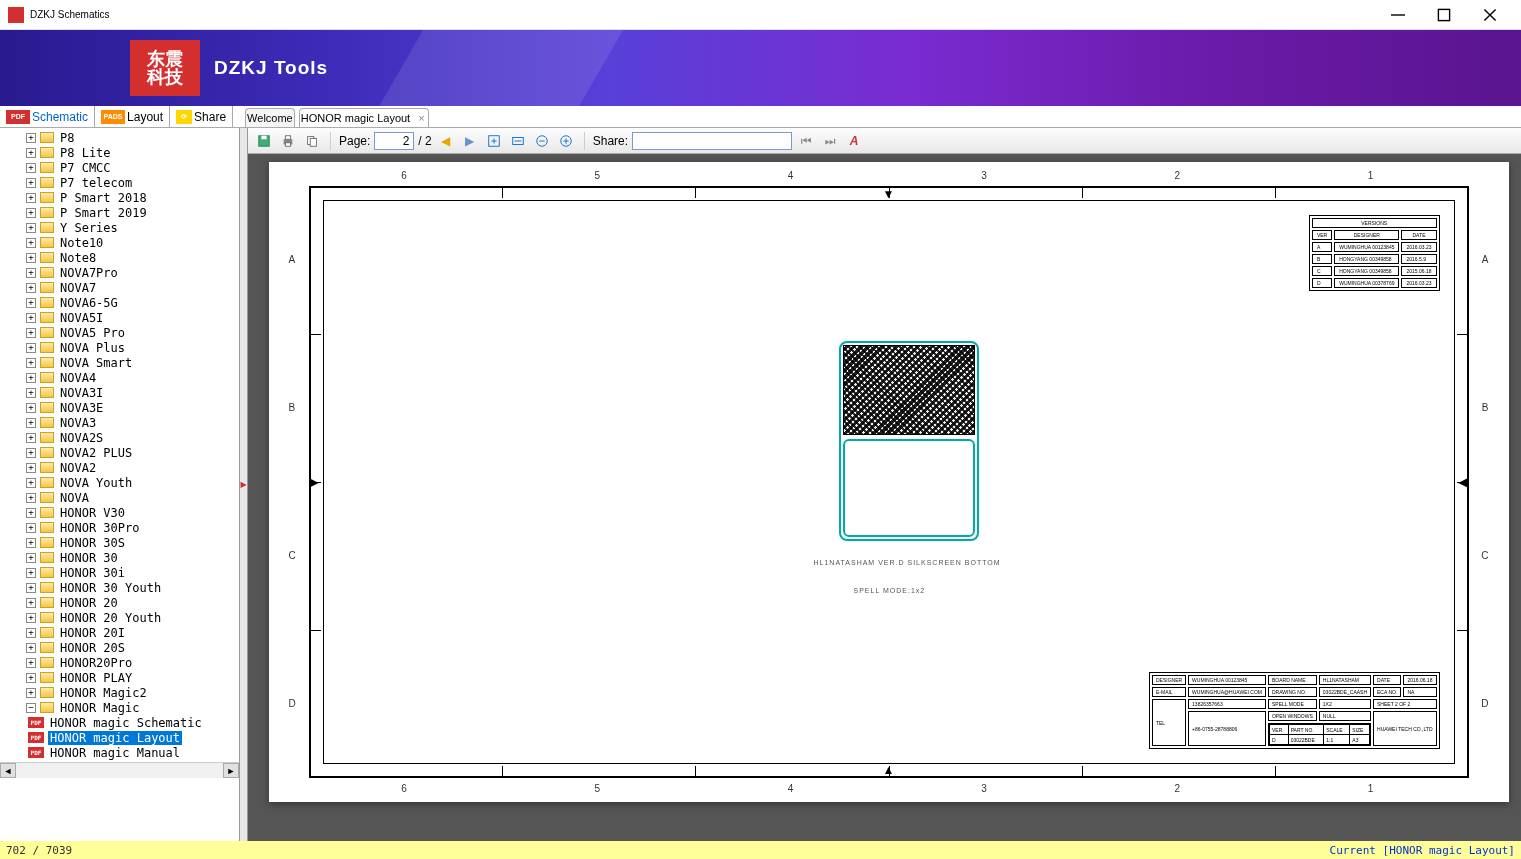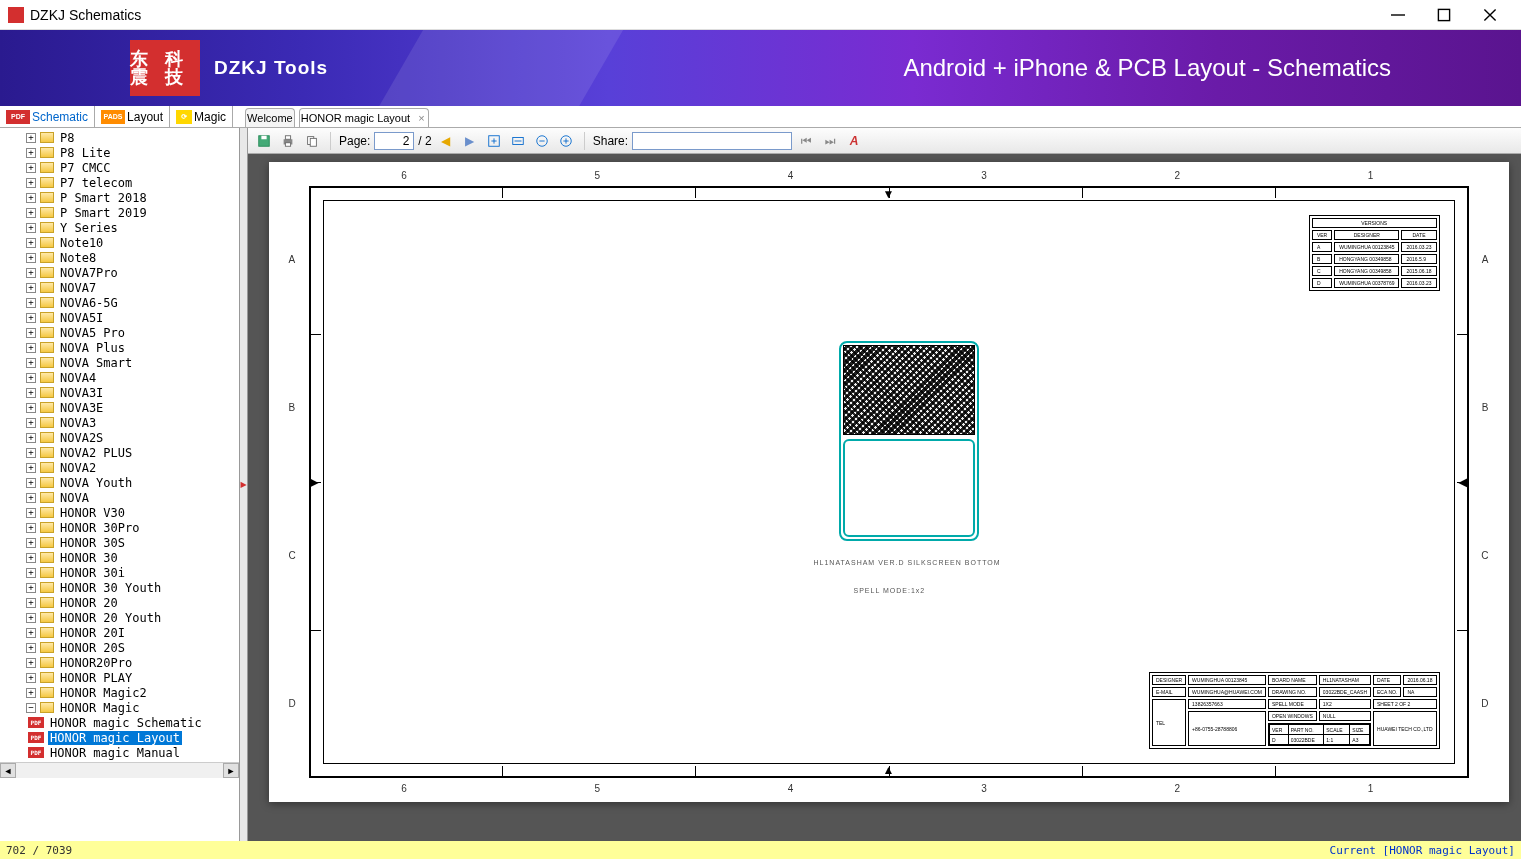--- a/index.html
+++ b/index.html
@@ -1,25 +1,25 @@
 <!DOCTYPE html>
 <html><head>
 <meta charset="utf-8">
 <style>
 * { margin: 0; padding: 0; box-sizing: border-box; }
 body { font-family: "Segoe UI", Tahoma, sans-serif; font-size: 12px; overflow: hidden; background: #f0f0f0; }
 .titlebar { height: 30px; background: #fff; display: flex; align-items: center; padding: 0 8px; border-bottom: 1px solid #ddd; }
 .titlebar .icon { width: 16px; height: 16px; background: #d32f2f; margin-right: 6px; }
-.titlebar .title { flex: 1; font-size: 14px; }
+.titlebar .title { flex: 1; font-size: 10px; }
 .titlebar .win-controls { display: flex; gap: 0; }
 .titlebar .win-btn { width: 46px; height: 30px; display: flex; align-items: center; justify-content: center; cursor: pointer; }
 
 .banner { height: 76px; background: linear-gradient(90deg, #2a1a8f 0%, #3b2ab5 20%, #5840d8 40%, #7a2bd1 60%, #6a1ba8 80%, #5a148f 100%); display: flex; align-items: center; padding: 0 130px; color: #fff; position: relative; overflow: hidden; }
 .banner::before { content: ""; position: absolute; left: 400px; top: -20px; width: 200px; height: 120px; background: rgba(255,255,255,0.1); transform: skewX(-30deg); }
-.banner .logo-box { width: 70px; height: 56px; background: #d32f2f; color: #fff; display: flex; flex-direction: row; align-items: center; justify-content: center; font-size: 18px; font-weight: bold; margin-right: 14px; }
+.banner .logo-box { width: 70px; height: 56px; background: #d32f2f; color: #fff; display: flex; flex-direction: column; align-items: center; justify-content: center; font-size: 18px; font-weight: bold; margin-right: 14px; }
 .banner .logo-box .cn { font-size: 18px; line-height: 1; }
 .banner .tools { font-size: 19px; font-weight: 600; letter-spacing: 1px; }
 .banner .spacer { flex: 1; }
 .banner .tagline { font-size: 24px; font-weight: 400; }
 
 .tabbar { height: 22px; background: #fff; display: flex; border-bottom: 1px solid #aaa; }
 .tabbar .app-tab { display: flex; align-items: center; padding: 0 6px; border-right: 1px solid #aaa; font-size: 12px; cursor: pointer; }
 .tabbar .app-tab.active { background: #fff; }
 .tabbar .app-tab .ticon { width: 24px; height: 14px; margin-right: 2px; font-size: 7px; color: #fff; display: flex; align-items: center; justify-content: center; font-weight: bold; }
 .tabbar .app-tab .ticon.pdf { background: #d32f2f; }
@@ -107,35 +107,34 @@
   </div>
 </div>
 
 <div class="banner">
   <div class="logo-box">
     <div class="cn">东震</div>
     <div class="cn">科技</div>
   </div>
   <div class="tools">DZKJ Tools</div>
   <div class="spacer"></div>
-  <div class="tagline">Android + iPhone &amp; PCB Layout - Schematics</div>
 </div>
 
 <div class="tabbar">
   <div class="app-tab schematic active">
     <div class="ticon pdf">PDF</div>
     <span>Schematic</span>
   </div>
   <div class="app-tab">
     <div class="ticon pads">PADS</div>
     <span>Layout</span>
   </div>
   <div class="app-tab">
     <div class="ticon share">⟳</div>
-    <span>Magic</span>
+    <span>Share</span>
   </div>
   <div style="width:10px"></div>
   <div class="doc-tab">
     <span>Welcome</span>
   </div>
   <div class="doc-tab active">
     <span>HONOR magic Layout</span>
     <span class="close-x">×</span>
   </div>
 </div>

